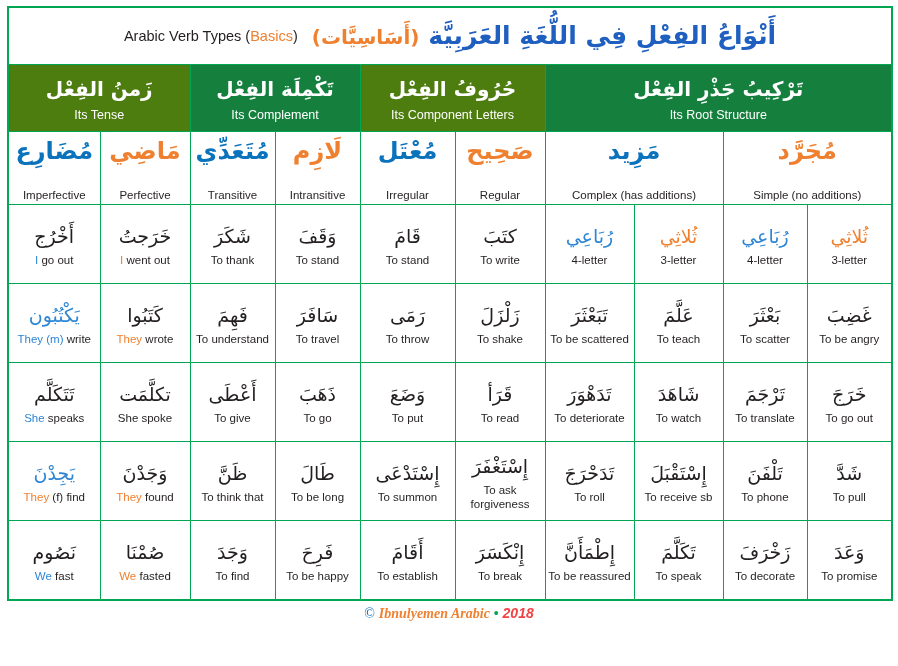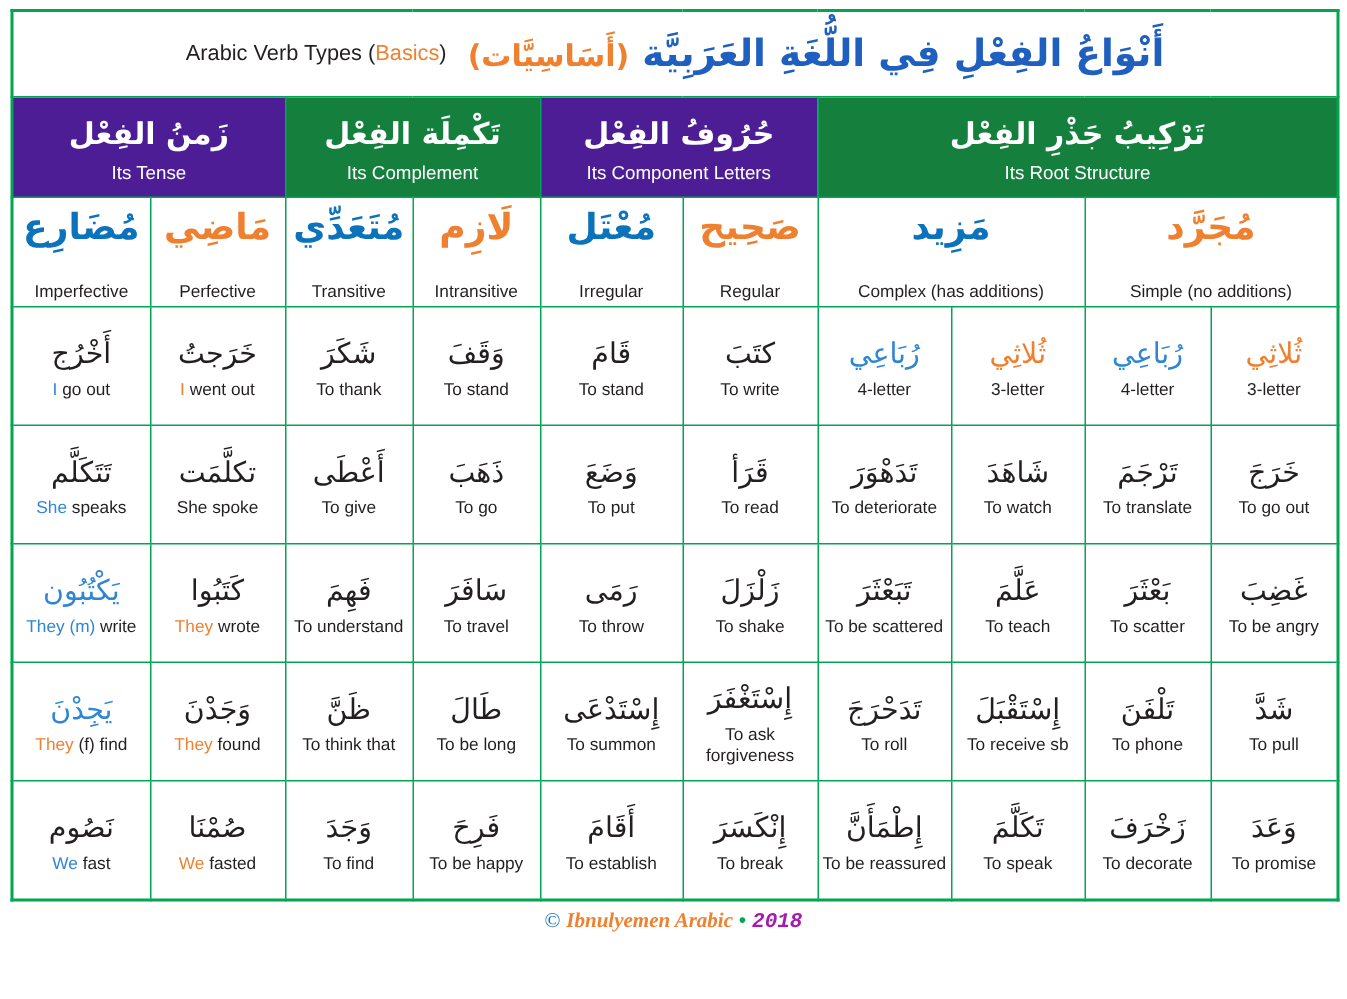--- a/index.html
+++ b/index.html
@@ -58,21 +58,21 @@
     line-height:1.3;
   }
   .title-en .basics{color:#EF8030;}
 
   
   .ghead{
     height:66px;
     color:#ffffff;
     padding:2px 4px;
   }
-  .ghead.blue{background:#4c1d95;border-color:#00A651;}
+  .ghead.blue{background:#4d7c0f;border-color:#00A651;}
   .ghead.orange{background:#15803d;border-color:#00A651;}
   .ghead .ar{
     font-family:"DejaVu Sans","Liberation Sans",sans-serif;
     direction:rtl;
     font-size:20px;
     font-weight:bold;
     line-height:1.5;
     display:block;
   }
   .ghead .en{
@@ -158,22 +158,22 @@
   }
   .credit .c-sym{color:#0B72BC;font-family:"Liberation Serif",serif;}
   .credit .c-name{
     color:#EF8030;
     font-family:"Liberation Serif",serif;
     font-style:italic;
     font-weight:bold;
   }
   .credit .c-dot{color:#00A651;}
   .credit .c-year{
-    color:#a21caf;
-    font-family:Liberation Mono, monospace;
+    color:#ef4444;
+    font-family:Liberation Sans, sans-serif;
     font-style:italic;
     font-weight:bold;
   }
 </style>
 </head>
 <body>
 
 <div class="page">
 
   <table class="tbl">
@@ -291,20 +291,62 @@
             <span class="ar blue">رُبَاعِي</span>
             <span class="en">4-letter</span>
           </td>
           <td class="cell">
             <span class="ar orange">ثُلاثِي</span>
             <span class="en">3-letter</span>
           </td>
         </tr>
       <tr>
           <td class="cell">
+            <span class="ar blue">يَكْتُبُون</span>
+            <span class="en"><span class="hl-blue">They (m)</span> write</span>
+          </td>
+          <td class="cell">
+            <span class="ar">كَتَبُوا</span>
+            <span class="en"><span class="hl-orange">They</span> wrote</span>
+          </td>
+          <td class="cell">
+            <span class="ar">فَهِمَ</span>
+            <span class="en">To understand</span>
+          </td>
+          <td class="cell">
+            <span class="ar">سَافَرَ</span>
+            <span class="en">To travel</span>
+          </td>
+          <td class="cell">
+            <span class="ar">رَمَى</span>
+            <span class="en">To throw</span>
+          </td>
+          <td class="cell">
+            <span class="ar">زَلْزَلَ</span>
+            <span class="en">To shake</span>
+          </td>
+          <td class="cell">
+            <span class="ar">تَبَعْثَرَ</span>
+            <span class="en">To be scattered</span>
+          </td>
+          <td class="cell">
+            <span class="ar">عَلَّمَ</span>
+            <span class="en">To teach</span>
+          </td>
+          <td class="cell">
+            <span class="ar">بَعْثَرَ</span>
+            <span class="en">To scatter</span>
+          </td>
+          <td class="cell">
+            <span class="ar">غَضِبَ</span>
+            <span class="en">To be angry</span>
+          </td>
+        </tr>
+      <tr>
+          <td class="cell">
             <span class="ar">تَتَكَلَّم</span>
             <span class="en"><span class="hl-blue">She</span> speaks</span>
           </td>
           <td class="cell">
             <span class="ar">تكلَّمَت</span>
             <span class="en">She spoke</span>
           </td>
           <td class="cell">
             <span class="ar">أَعْطَى</span>
             <span class="en">To give</span>
@@ -329,62 +371,20 @@
             <span class="ar">شَاهَدَ</span>
             <span class="en">To watch</span>
           </td>
           <td class="cell">
             <span class="ar">تَرْجَمَ</span>
             <span class="en">To translate</span>
           </td>
           <td class="cell">
             <span class="ar">خَرَجَ</span>
             <span class="en">To go out</span>
-          </td>
-        </tr>
-      <tr>
-          <td class="cell">
-            <span class="ar blue">يَكْتُبُون</span>
-            <span class="en"><span class="hl-blue">They (m)</span> write</span>
-          </td>
-          <td class="cell">
-            <span class="ar">كَتَبُوا</span>
-            <span class="en"><span class="hl-orange">They</span> wrote</span>
-          </td>
-          <td class="cell">
-            <span class="ar">فَهِمَ</span>
-            <span class="en">To understand</span>
-          </td>
-          <td class="cell">
-            <span class="ar">سَافَرَ</span>
-            <span class="en">To travel</span>
-          </td>
-          <td class="cell">
-            <span class="ar">رَمَى</span>
-            <span class="en">To throw</span>
-          </td>
-          <td class="cell">
-            <span class="ar">زَلْزَلَ</span>
-            <span class="en">To shake</span>
-          </td>
-          <td class="cell">
-            <span class="ar">تَبَعْثَرَ</span>
-            <span class="en">To be scattered</span>
-          </td>
-          <td class="cell">
-            <span class="ar">عَلَّمَ</span>
-            <span class="en">To teach</span>
-          </td>
-          <td class="cell">
-            <span class="ar">بَعْثَرَ</span>
-            <span class="en">To scatter</span>
-          </td>
-          <td class="cell">
-            <span class="ar">غَضِبَ</span>
-            <span class="en">To be angry</span>
           </td>
         </tr>
       <tr>
           <td class="cell">
             <span class="ar blue">يَجِدْنَ</span>
             <span class="en"><span class="hl-orange">They</span> (f) find</span>
           </td>
           <td class="cell">
             <span class="ar">وَجَدْنَ</span>
             <span class="en"><span class="hl-orange">They</span> found</span>

